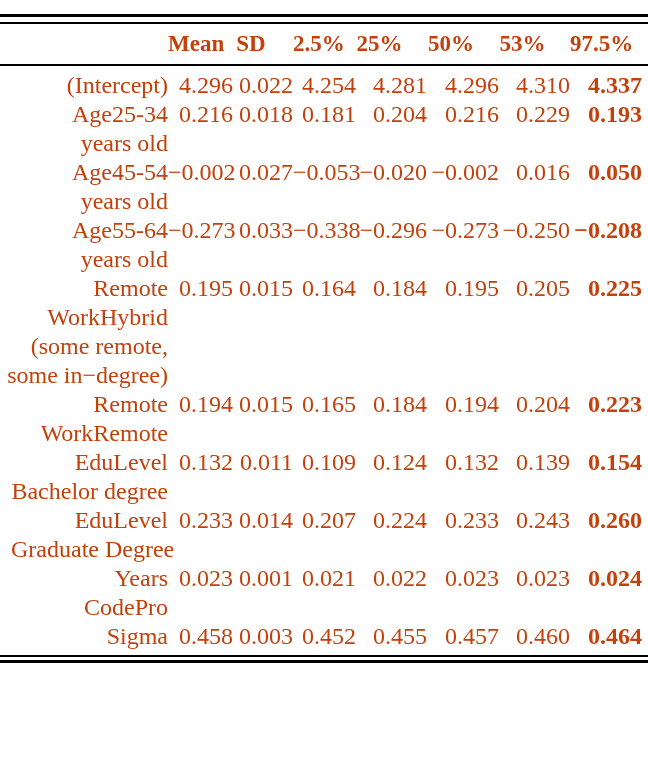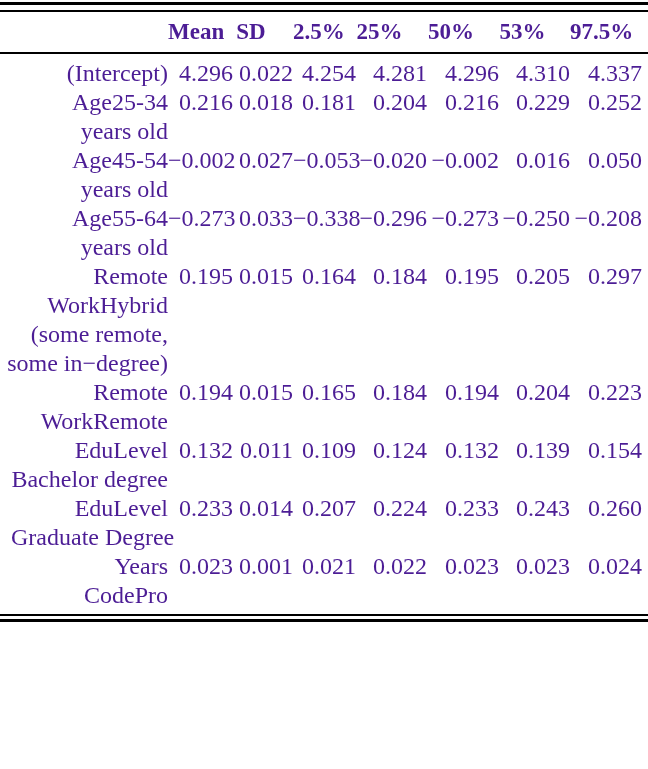--- a/index.html
+++ b/index.html
@@ -4,23 +4,23 @@
 <style>
   html, body {
     margin: 0;
     padding: 0;
     background: #ffffff;
   }
   .page {
     width: 648px;
     height: 769px;
     box-sizing: border-box;
-    padding-top: 2px;
+    padding-top: 14px;
     background: #ffffff;
-    color: #4c1d95;
+    color: #c2410c;
     font-family: "Liberation Serif", "DejaVu Serif", serif;
     overflow: hidden;
   }
   .rule {
     width: 648px;
     background: #000000;
   }
   .rule.thick { height: 3px; }
   .rule.thin  { height: 2px; }
   .gap-top    { height: 5px; }
@@ -50,21 +50,21 @@
 
   tbody td {
     font-size: 24px;
     line-height: 29px;
     vertical-align: top;
     padding: 0;
     white-space: nowrap;
   }
   tbody tr:first-child > td { padding-top: 5px; }
   td.num { text-align: right; }
-  td.num:last-child { padding-right: 6px; }
+  td.num:last-child { padding-right: 6px; font-weight: bold; }
   td.label { text-align: right; }
   .lbl-line { line-height: 29px; }
   .lbl-line.ind { padding-left: 11px; }
 </style>
 </head>
 <body>
 
 <div class="page">
   <div class="rule thick"></div>
   <div class="gap-top"></div>
@@ -110,21 +110,21 @@
           <td class="label">
             <div class="lbl-line">Age25-34</div>
             <div class="lbl-line ind">years old</div>
           </td>
           <td class="num">0.216</td>
           <td class="num">0.018</td>
           <td class="num">0.181</td>
           <td class="num">0.204</td>
           <td class="num">0.216</td>
           <td class="num">0.229</td>
-          <td class="num">0.252</td>
+          <td class="num">0.193</td>
         </tr>
         <tr>
           <td class="label">
             <div class="lbl-line">Age45-54</div>
             <div class="lbl-line ind">years old</div>
           </td>
           <td class="num">−0.002</td>
           <td class="num">0.027</td>
           <td class="num">−0.053</td>
           <td class="num">−0.020</td>
@@ -151,21 +151,21 @@
             <div class="lbl-line ind">WorkHybrid</div>
             <div class="lbl-line ind">(some remote,</div>
             <div class="lbl-line">some in−degree)</div>
           </td>
           <td class="num">0.195</td>
           <td class="num">0.015</td>
           <td class="num">0.164</td>
           <td class="num">0.184</td>
           <td class="num">0.195</td>
           <td class="num">0.205</td>
-          <td class="num">0.297</td>
+          <td class="num">0.225</td>
         </tr>
         <tr>
           <td class="label">
             <div class="lbl-line">Remote</div>
             <div class="lbl-line ind">WorkRemote</div>
           </td>
           <td class="num">0.194</td>
           <td class="num">0.015</td>
           <td class="num">0.165</td>
           <td class="num">0.184</td>
@@ -205,20 +205,32 @@
             <div class="lbl-line ind">CodePro</div>
           </td>
           <td class="num">0.023</td>
           <td class="num">0.001</td>
           <td class="num">0.021</td>
           <td class="num">0.022</td>
           <td class="num">0.023</td>
           <td class="num">0.023</td>
           <td class="num">0.024</td>
         </tr>
+        <tr>
+          <td class="label">
+            <div class="lbl-line">Sigma</div>
+          </td>
+          <td class="num">0.458</td>
+          <td class="num">0.003</td>
+          <td class="num">0.452</td>
+          <td class="num">0.455</td>
+          <td class="num">0.457</td>
+          <td class="num">0.460</td>
+          <td class="num">0.464</td>
+        </tr>
       </tbody>
   </table>
 
   <div class="gap-bottom-1"></div>
   <div class="rule thin"></div>
   <div class="gap-bottom-2"></div>
   <div class="rule thick"></div>
 </div>
 
 </body></html>

